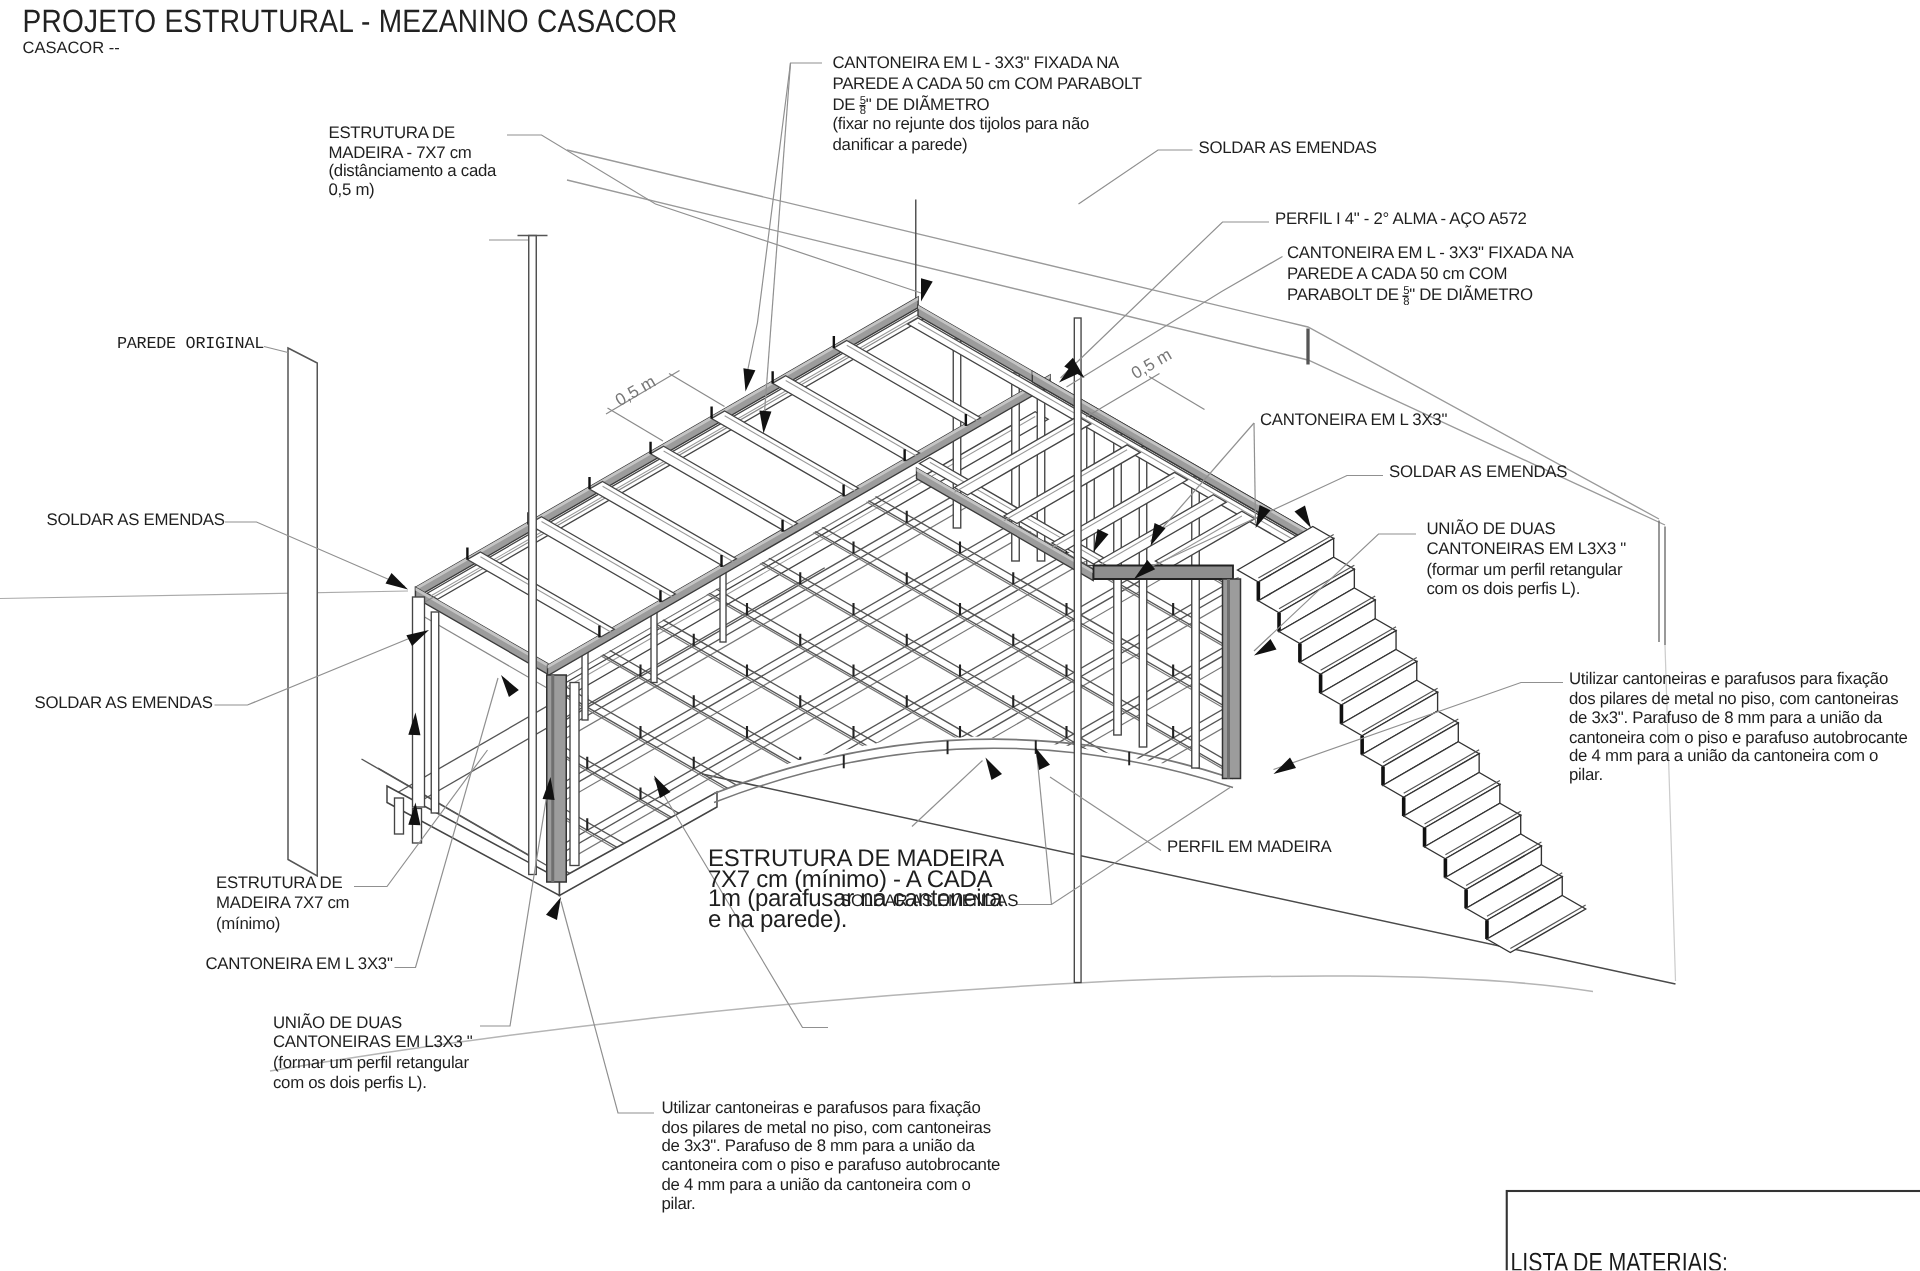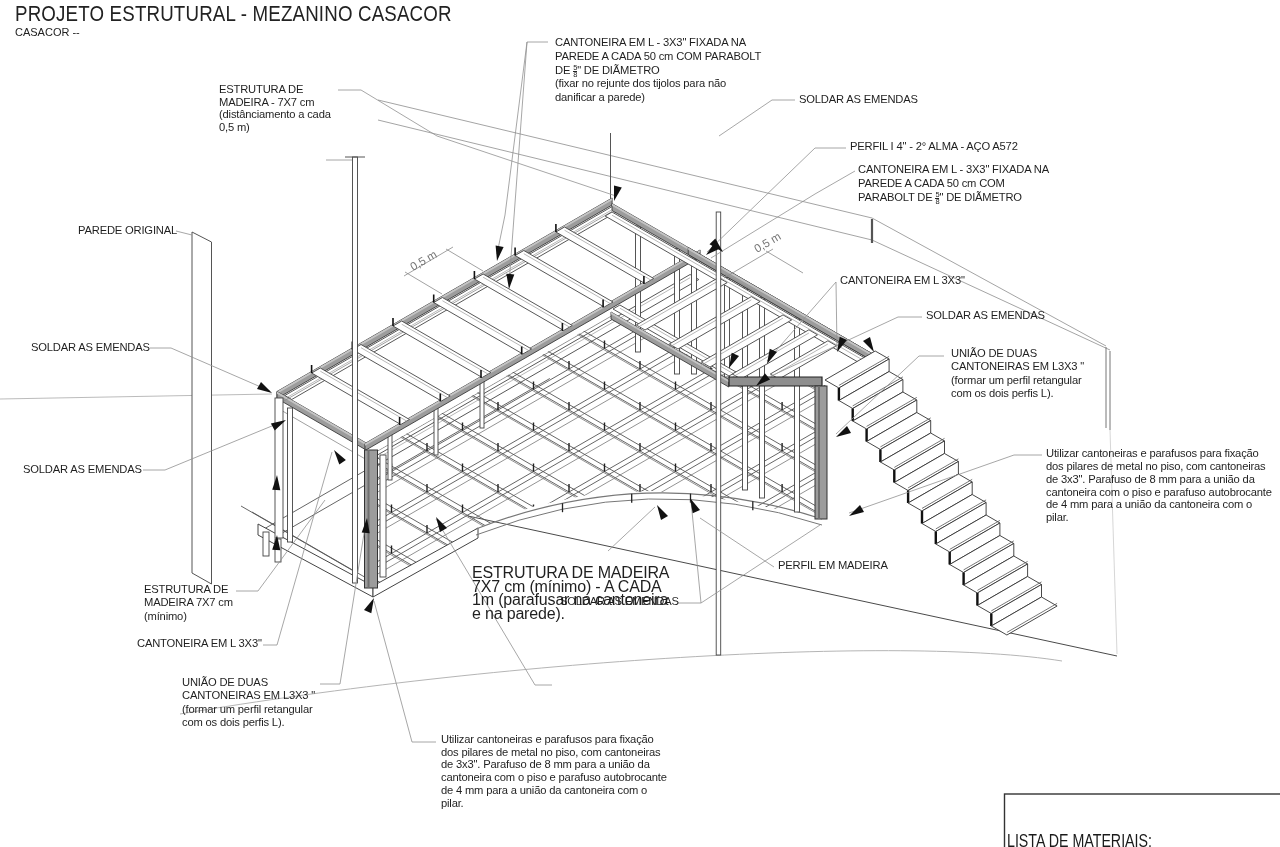--- a/index.html
+++ b/index.html
@@ -472,21 +472,21 @@
 <line x1="724.0" y1="278.0" x2="773.0" y2="249.0" stroke="#8a8a8a" stroke-width="0.8"></line>
 <text x="757" y="253" font-size="11.5" fill="#777" transform="rotate(-30 757 253)">0,5  m</text>
 
 <rect x="1004.5" y="794" width="290" height="70" fill="none" stroke="#333" stroke-width="1.4"></rect>
 <text x="1007" y="847" font-size="17.5" textLength="145" lengthAdjust="spacingAndGlyphs" fill="#1a1a1a">LISTA DE MATERIAIS:</text>
 </svg>
 
 <div class="t" style="left:219px;top:83px;font-size:11.2px;line-height:12.6px;">ESTRUTURA DE<br>MADEIRA - 7X7 cm<br>(distânciamento a cada<br>0,5 m)</div>
 
 
-<div class="t" style="left:78px;top:224px;font-size:11.2px;line-height:13.4px;">PAREDE ORIGINAL</div>
+<div class="t" style="left:78px;top:224px;font-size:11.2px;line-height:13.4px;font-family:Liberation Mono, monospace;">PAREDE ORIGINAL</div>
 
 <div class="t" style="left:31px;top:341px;font-size:11.2px;line-height:13.4px;">SOLDAR AS EMENDAS</div>
 
 <div class="t" style="left:23px;top:463px;font-size:11.2px;line-height:13.4px;">SOLDAR AS EMENDAS</div>
 
 <div class="t" style="left:144px;top:583px;font-size:11.2px;line-height:13.4px;">ESTRUTURA DE<br>MADEIRA 7X7 cm<br>(mínimo)</div>
 
 <div class="t" style="left:137px;top:637px;font-size:11.2px;line-height:13.4px;">CANTONEIRA EM L 3X3"</div>
 
 <div class="t" style="left:182px;top:676px;font-size:11.2px;line-height:13.4px;">UNIÃO DE DUAS<br>CANTONEIRAS EM  L3X3 "<br> (formar um perfil retangular<br>com os dois perfis L).</div>

